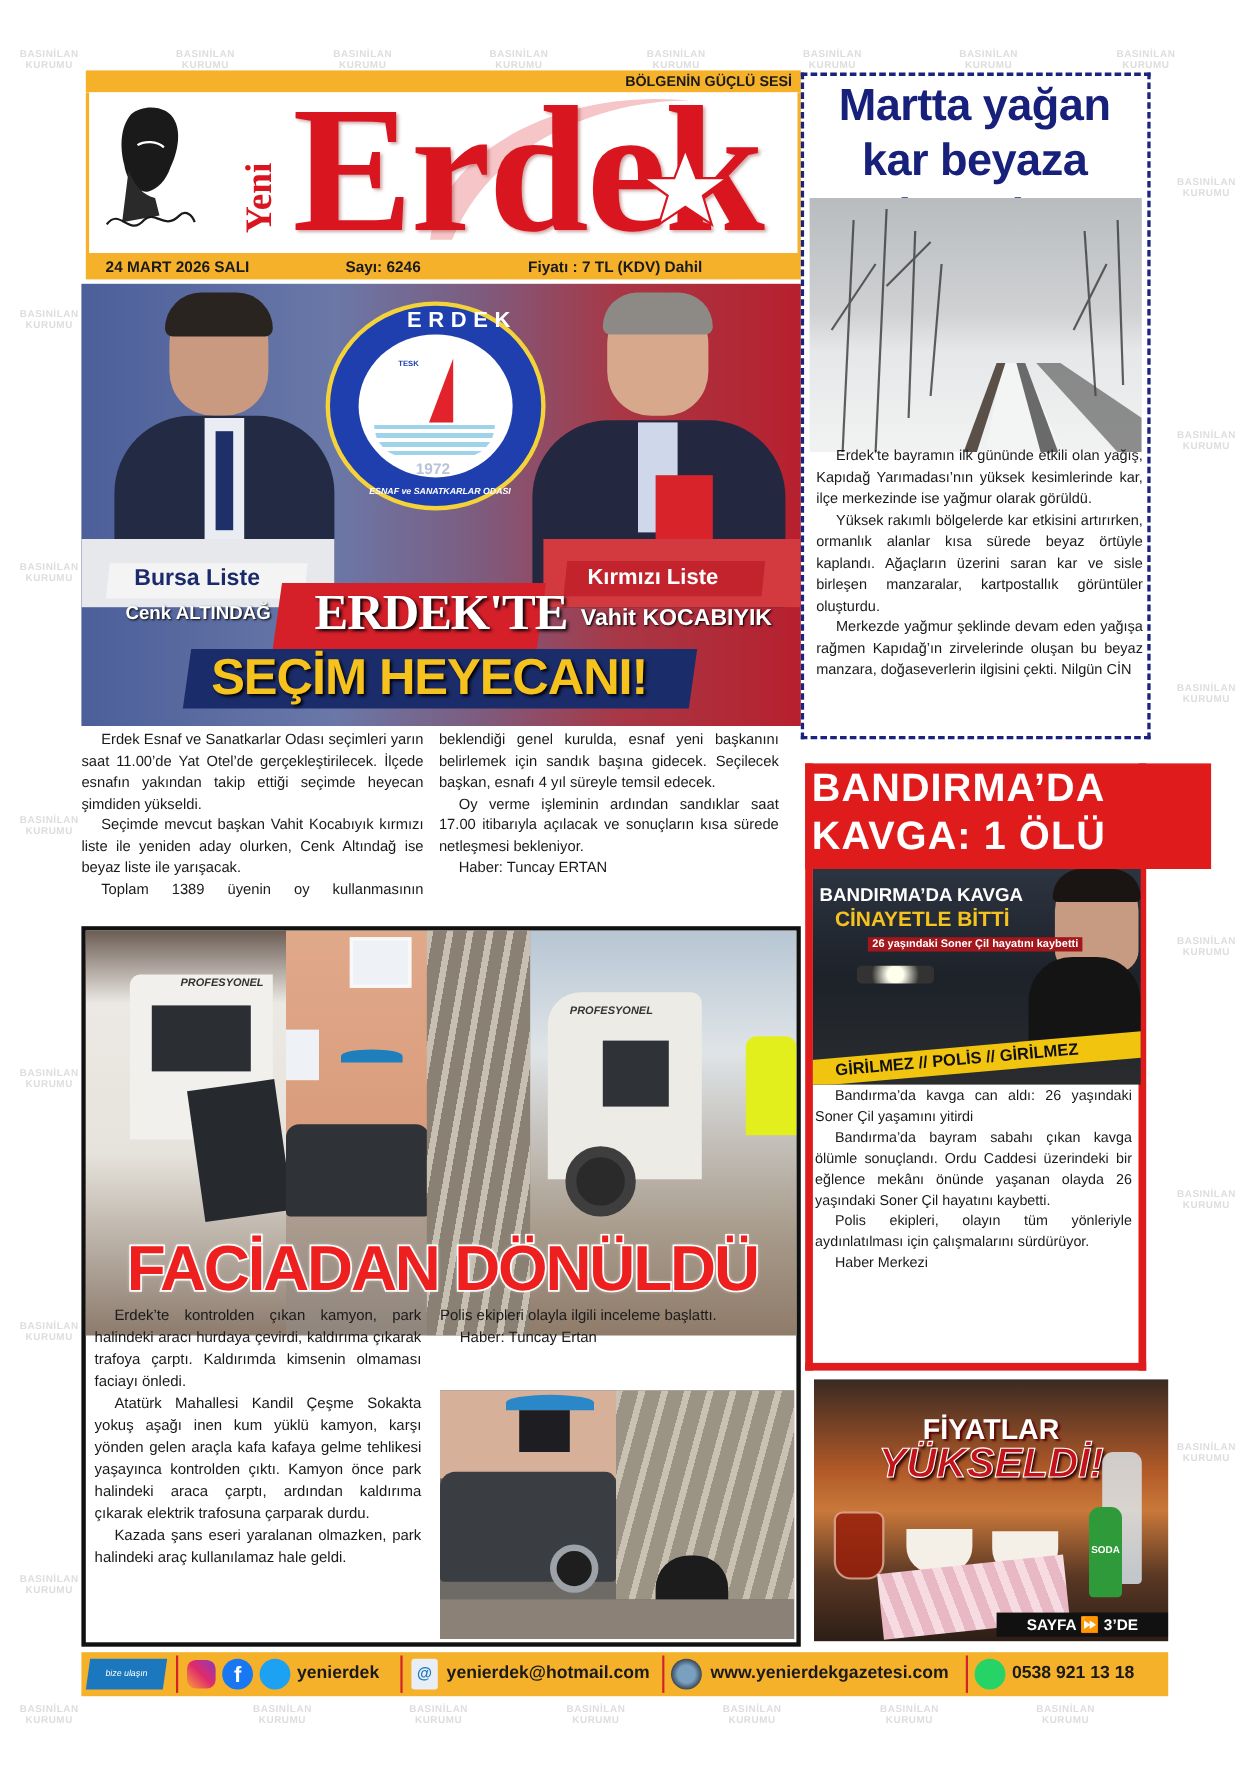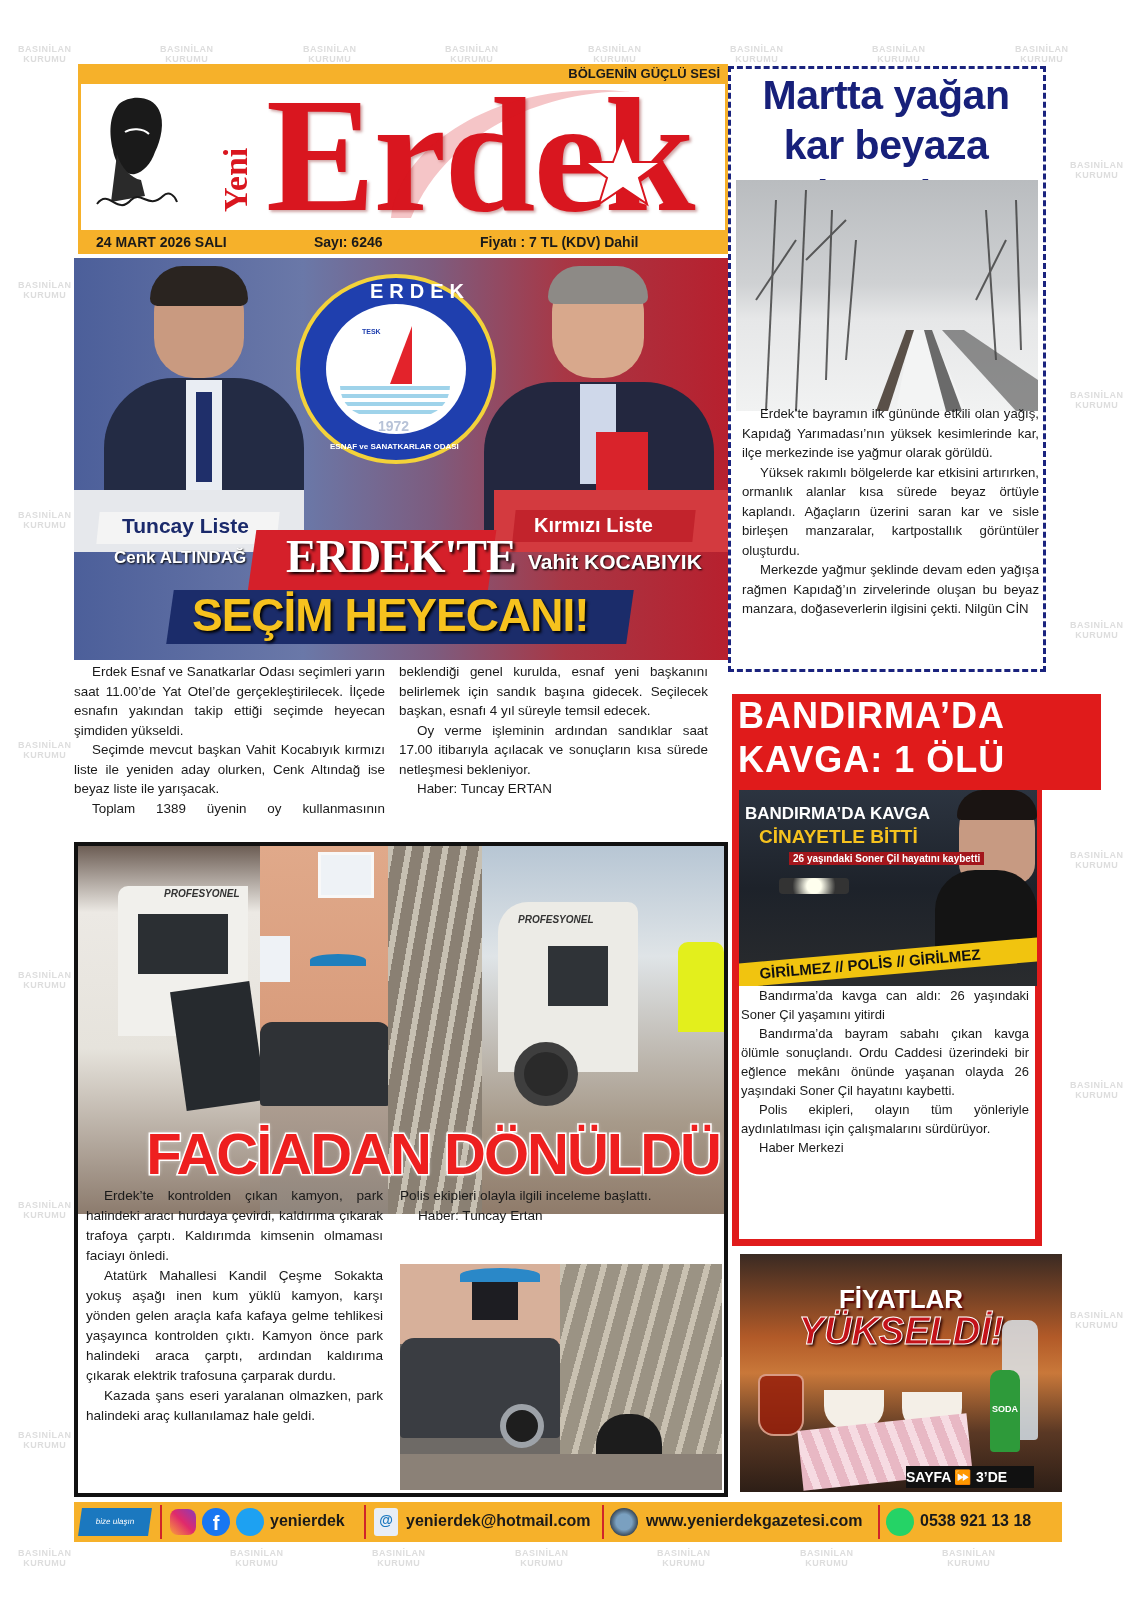--- a/index.html
+++ b/index.html
@@ -193,31 +193,31 @@
 
 <div class="abs election-img">
 
   <div class="abs" style="left:80px;top:10px;width:90px;height:110px;border-radius:45px 45px 40px 40px;background:#c99a80;"></div>
   <div class="abs" style="left:76px;top:8px;width:98px;height:40px;border-radius:45px 45px 10px 10px;background:#2a2420;"></div>
   <div class="abs" style="left:30px;top:120px;width:200px;height:170px;border-radius:70px 70px 0 0;background:#232b44;"></div>
   <div class="abs" style="left:112px;top:122px;width:36px;height:110px;background:#e9edf3;"></div>
   <div class="abs" style="left:122px;top:134px;width:16px;height:90px;background:#1f2f6a;"></div>
   <div class="abs" style="left:0px;top:232px;width:230px;height:62px;background:#e6e8ec;"></div>
   <div class="abs" style="left:24px;top:254px;width:180px;height:32px;background:#f4f4f4;transform:skewX(-6deg);"></div>
-  <div class="abs" style="left:48px;top:256px;font-size:21px;font-weight:bold;color:#1b2a6b;">Tuncay Liste</div>
+  <div class="abs" style="left:48px;top:256px;font-size:21px;font-weight:bold;color:#1b2a6b;">Bursa Liste</div>
   <div class="abs" style="left:40px;top:290px;font-size:17px;font-weight:bold;color:#fff;text-shadow:1px 1px 2px #000;">Cenk ALTINDAĞ</div>
 
   <div class="abs" style="left:222px;top:16px;width:200px;height:190px;border-radius:50%;background:#1f3fae;border:4px solid #f3d23a;">
     <div class="abs" style="left:26px;top:26px;width:140px;height:130px;border-radius:50%;background:#fff;"></div>
     <div class="abs" style="left:70px;top:2px;font-size:20px;font-weight:bold;color:#fff;letter-spacing:6px;">ERDEK</div>
     <div class="abs" style="left:90px;top:48px;width:0;height:0;border-left:22px solid transparent;border-bottom:58px solid #e3232b;"></div>
     <div class="abs" style="left:40px;top:108px;width:110px;height:30px;background:repeating-linear-gradient(180deg,#9fd3ea 0 4px,#fff 4px 8px);border-radius:0 0 50px 50px;"></div>
     <div class="abs" style="left:62px;top:50px;font-size:7px;font-weight:bold;color:#1f3fae;">TESK</div>
     <div class="abs" style="left:78px;top:140px;font-size:14px;font-weight:bold;color:#b8c3d8;">1972</div>
-    <div class="abs" style="left:30px;top:164px;font-size:8px;font-weight:bold;color:#fff;width:140px;">ESNAF ve SANATKARLAR ODASI</div>
+    <div class="abs" style="left:30px;top:164px;font-size:8px;font-weight:bold;color:#fff;width:140px;text-align:center;font-style:italic;">ESNAF ve SANATKARLAR ODASI</div>
   </div>
 
   <div class="abs" style="left:478px;top:10px;width:92px;height:110px;border-radius:45px 45px 40px 40px;background:#d8a88c;"></div>
   <div class="abs" style="left:474px;top:8px;width:100px;height:38px;border-radius:45px 45px 10px 10px;background:#8d8a86;"></div>
   <div class="abs" style="left:410px;top:124px;width:230px;height:170px;border-radius:70px 70px 0 0;background:#23273f;"></div>
   <div class="abs" style="left:506px;top:126px;width:36px;height:100px;background:#cfd8ea;"></div>
   <div class="abs" style="left:522px;top:174px;width:52px;height:60px;background:#d9232b;"></div>
   <div class="abs" style="left:420px;top:232px;width:240px;height:62px;background:#d33a3f;"></div>
   <div class="abs" style="left:440px;top:252px;width:180px;height:32px;background:#c2232c;transform:skewX(-6deg);"></div>
   <div class="abs" style="left:460px;top:256px;font-size:20px;font-weight:bold;color:#fff;">Kırmızı Liste</div>
@@ -305,21 +305,21 @@
   <div class="abs" style="left:182px;top:176px;width:130px;height:84px;background:#2f3236;border-radius:12px 12px 4px 4px;"></div>
   <div class="abs" style="left:310px;top:0;width:94px;height:368px;background:repeating-linear-gradient(100deg,#c7c0b2 0 6px,#8a8073 6px 18px);"></div>
 
   <div class="abs" style="left:404px;top:0;width:242px;height:368px;background:linear-gradient(180deg,#b7c6d4 0%,#dfe4e7 30%,#a79a8a 75%,#8f7b6a 100%);"></div>
   <div class="abs" style="left:420px;top:56px;width:140px;height:170px;background:#ecebe6;border-radius:30px 10px 0 0;"></div>
   <div class="abs" style="left:470px;top:100px;width:60px;height:60px;background:#2f3337;"></div>
   <div class="abs" style="left:440px;top:68px;font-size:10px;font-weight:bold;color:#333;font-style:italic;">PROFESYONEL</div>
   <div class="abs" style="left:436px;top:196px;width:64px;height:64px;border-radius:50%;background:#2a2a2a;border:10px solid #3e3e3e;"></div>
   <div class="abs" style="left:600px;top:96px;width:46px;height:90px;background:#e3ef1c;border-radius:10px 10px 0 0;"></div>
 
-  <div class="abs" style="left:6px;top:274px;width:636px;text-align:right;font-size:58px;font-weight:bold;color:#ee1f1f;letter-spacing:-2px;-webkit-text-stroke:3px #fff;paint-order:stroke fill;text-shadow:0 0 4px #fff;">FACİADAN DÖNÜLDÜ</div>
+  <div class="abs" style="left:6px;top:274px;width:636px;text-align:center;font-size:58px;font-weight:bold;color:#ee1f1f;letter-spacing:-2px;-webkit-text-stroke:3px #fff;paint-order:stroke fill;text-shadow:0 0 4px #fff;">FACİADAN DÖNÜLDÜ</div>
 </div>
 
 <div class="abs body-text j" style="left:86px;top:1186px;width:297px;font-size:13.6px;line-height:20px;">
   <p>Erdek’te kontrolden çıkan kamyon, park halindeki aracı hurdaya çevirdi, kaldırıma çıkarak trafoya çarptı. Kaldırımda kimsenin olmaması faciayı önledi.</p>
   <p>Atatürk Mahallesi Kandil Çeşme Sokakta yokuş aşağı inen kum yüklü kamyon, karşı yönden gelen araçla kafa kafaya gelme tehlikesi yaşayınca kontrolden çıktı. Kamyon önce park halindeki araca çarptı, ardından kaldırıma çıkarak elektrik trafosuna çarparak durdu.</p>
   <p>Kazada şans eseri yaralanan olmazken, park halindeki araç kullanılamaz hale geldi.</p>
 </div>
 <div class="abs body-text" style="left:400px;top:1186px;width:320px;font-size:13.6px;line-height:20px;">
   <p class="noind">Polis ekipleri olayla ilgili inceleme başlattı.</p>
   <p>Haber: Tuncay Ertan</p>
@@ -337,21 +337,21 @@
 
 <div class="abs cay-img">
   <div class="abs" style="left:0;top:30px;width:322px;text-align:center;font-size:26px;font-weight:bold;color:#fff;text-shadow:2px 2px 2px #5a0000;">FİYATLAR</div>
   <div class="abs" style="left:0;top:56px;width:322px;text-align:center;font-size:38px;font-weight:bold;color:#c4121a;-webkit-text-stroke:1px #fff;text-shadow:2px 2px 3px #2a0000;font-style:italic;">YÜKSELDİ!</div>
   <div class="abs" style="left:18px;top:120px;width:46px;height:62px;border-radius:8px 8px 16px 16px;background:rgba(150,30,10,0.85);border:2px solid rgba(255,230,210,0.6);"></div>
   <div class="abs" style="left:84px;top:136px;width:60px;height:40px;border-radius:0 0 24px 24px;background:#f4efe7;"></div>
   <div class="abs" style="left:162px;top:138px;width:60px;height:40px;border-radius:0 0 24px 24px;background:#f4efe7;"></div>
   <div class="abs" style="left:262px;top:66px;width:36px;height:120px;border-radius:10px 10px 4px 4px;background:rgba(220,235,245,0.8);"></div>
   <div class="abs" style="left:250px;top:116px;width:30px;height:82px;border-radius:10px 10px 4px 4px;background:#2e9a3a;font-size:9px;font-weight:bold;color:#fff;text-align:center;padding-top:34px;">SODA</div>
   <div class="abs" style="left:60px;top:168px;width:170px;height:60px;background:repeating-linear-gradient(75deg,#e8b8c4 0 10px,#f6dbe2 10px 18px);transform:rotate(-6deg);"></div>
-  <div class="abs" style="left:166px;top:212px;width:128px;height:22px;background:#111;color:#fff;font-size:14px;font-weight:bold;text-align:left;line-height:22px;">SAYFA ⏩ 3’DE</div>
+  <div class="abs" style="left:166px;top:212px;width:156px;height:22px;background:#111;color:#fff;font-size:14px;font-weight:bold;text-align:center;line-height:22px;">SAYFA ⏩ 3’DE</div>
 </div>
 
 <div class="abs footer">
   <div class="abs" style="left:6px;top:6px;width:70px;height:28px;background:#1b78bf;transform:skewX(-8deg);color:#fff;font-size:8px;text-align:center;line-height:28px;">bize ulaşın</div>
   <div class="sep" style="left:86px;"></div>
   <div class="abs" style="left:96px;top:7px;width:26px;height:26px;border-radius:8px;background:linear-gradient(45deg,#f9a13a,#e02a6b,#8a3ab9);"></div>
   <div class="abs" style="left:128px;top:6px;width:28px;height:28px;border-radius:50%;background:#1877f2;color:#fff;font-weight:bold;font-size:20px;text-align:center;line-height:30px;">f</div>
   <div class="abs" style="left:162px;top:6px;width:28px;height:28px;border-radius:50%;background:#1da1f2;"></div>
   <div class="ftxt" style="left:196px;">yenierdek</div>
   <div class="sep" style="left:290px;"></div>

